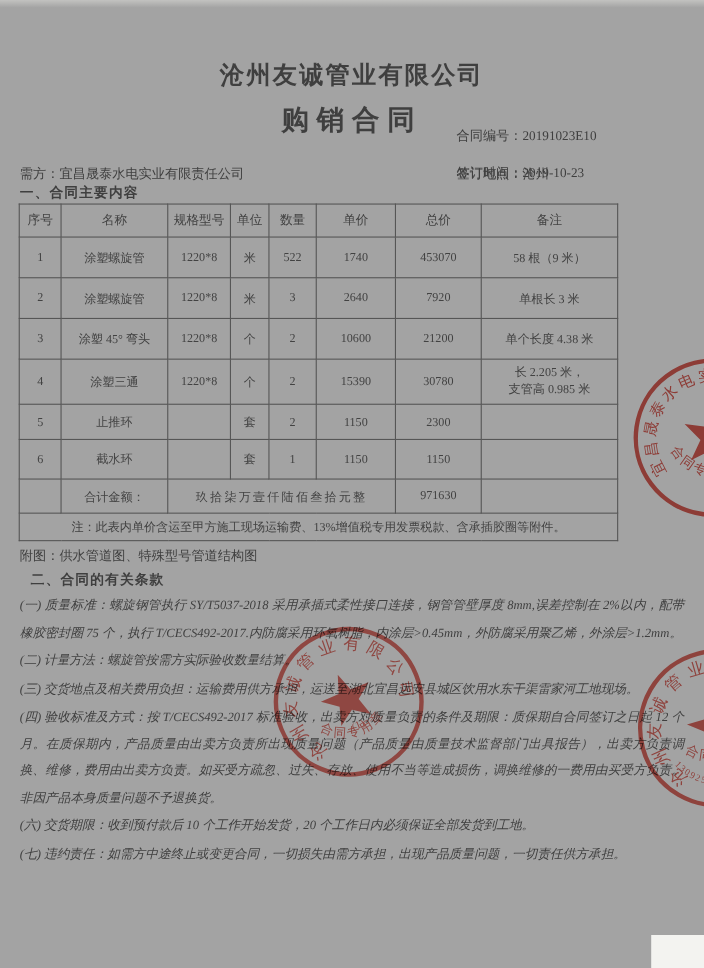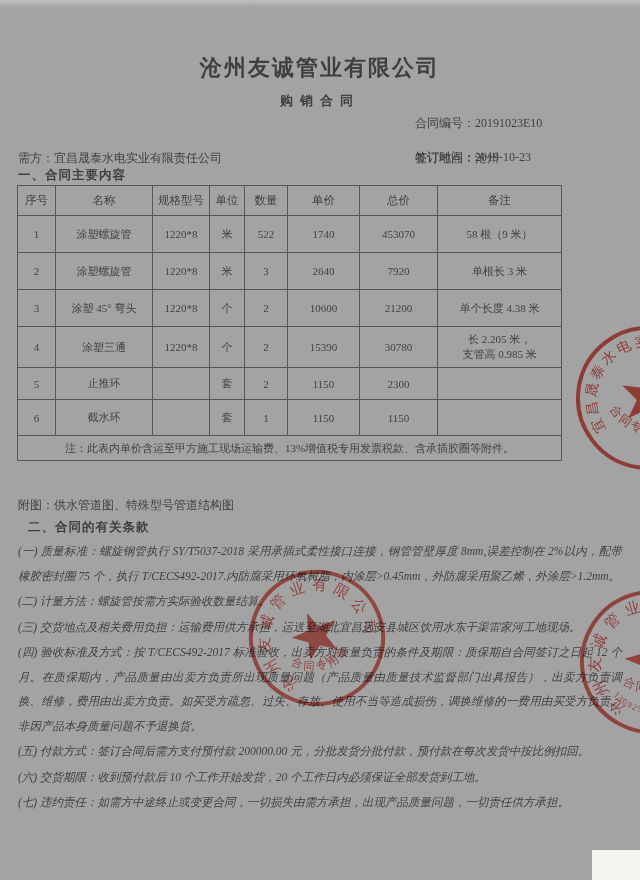--- a/index.html
+++ b/index.html
@@ -8,21 +8,21 @@
     background:#a3a3a3;overflow:hidden;
     color:#3f3f3f;
     font-family:"Liberation Serif","DejaVu Serif",serif;
   }
   .scan-edge-top{position:absolute;left:0;top:0;width:640px;height:7px;
     background:linear-gradient(#c2c2c0,rgba(255,255,255,0));}
   .scan-corner{position:absolute;right:0;bottom:0;width:48px;height:30px;background:#f3f3f0;}
   .doc-h1{position:absolute;top:53px;left:0;width:100%;text-align:center;
     font-size:22px;font-weight:700;letter-spacing:2px;margin:0;}
   .doc-h2{position:absolute;top:92px;left:0;width:100%;text-align:center;
-    font-size:13px;font-weight:700;letter-spacing:7px;margin:0;}
+    font-size:25px;font-weight:700;letter-spacing:7px;margin:0;}
   .party,.meta,.sec-title,.attachment{position:absolute;font-size:12px;white-space:nowrap;}
   .supplier{left:18px;top:118px;}
   .buyer{left:18px;top:150px;}
   .contract-no{left:415px;top:115px;}
   .sign-place{left:415px;top:132px;margin-top:18px;}
   .sign-date{left:415px;top:149px;}
   .sec-title{font-weight:700;font-size:12.5px;letter-spacing:1px;}
   .s1{left:18px;top:167px;}
   .s2{left:28px;top:519px;text-align:right;}
   table.items{
@@ -144,36 +144,42 @@
     <tr class="r6">
       <td>6</td>
       <td>截水环</td>
       <td></td>
       <td>套</td>
       <td>1</td>
       <td>1150</td>
       <td>1150</td>
       <td></td>
     </tr>
+    <tr class="total-row">
+      <td></td>
+      <td>合计金额：</td>
+      <td class="words" colspan="4">玖拾柒万壹仟陆佰叁拾元整</td>
+      <td>971630</td>
+      <td></td>
+    </tr>
     <tr class="note-row">
       <td class="note" colspan="8">注：此表内单价含运至甲方施工现场运输费、13%增值税专用发票税款、含承插胶圈等附件。</td>
     </tr>
   </tbody>
     </table>
 
   <div class="attachment">附图：供水管道图、特殊型号管道结构图</div>
 
   <div class="sec-title s2">二、合同的有关条款</div>
 
   <div class="clauses">
     <p>(一) 质量标准：螺旋钢管执行 SY/T5037-2018 采用承插式柔性接口连接，钢管管壁厚度 8mm,误差控制在 2%以内，配带橡胶密封圈 75 个，执行 T/CECS492-2017.内防腐采用环氧树脂，内涂层&gt;0.45mm，外防腐采用聚乙烯，外涂层&gt;1.2mm。</p>
     <p>(二) 计量方法：螺旋管按需方实际验收数量结算。</p>
     <p>(三) 交货地点及相关费用负担：运输费用供方承担，运送至湖北宜昌远安县城区饮用水东干渠雷家河工地现场。</p>
     <p>(四) 验收标准及方式：按 T/CECS492-2017 标准验收，出卖方对质量负责的条件及期限：质保期自合同签订之日起 12 个月。在质保期内，产品质量由出卖方负责所出现质量问题（产品质量由质量技术监督部门出具报告），出卖方负责调换、维修，费用由出卖方负责。如买受方疏忽、过失、存放、使用不当等造成损伤，调换维修的一费用由买受方负责。非因产品本身质量问题不予退换货。</p>
-    <p>(五) 付款方式：签订合同后需方支付预付款 200000.00 元，分批发货分批付款，预付款在每次发货中按比例扣回。</p>
     <p>(六) 交货期限：收到预付款后 10 个工作开始发货，20 个工作日内必须保证全部发货到工地。</p>
     <p>(七) 违约责任：如需方中途终止或变更合同，一切损失由需方承担，出现产品质量问题，一切责任供方承担。</p>
   </div>
 
   <svg class="seal seal-buyer" viewBox="0 0 160 160">
     <g transform="rotate(8 80 80)" fill="#d8463c" stroke="#d8463c">
       <circle cx="80" cy="80" r="70" fill="none" stroke-width="4"></circle>
       <polygon stroke="none" points="0,-30 7.05,-9.71 28.53,-9.27 11.41,3.71 17.63,24.27 0,12 -17.63,24.27 -11.41,3.71 -28.53,-9.27 -7.05,-9.71" transform="translate(80 80) scale(0.95)"></polygon>
       <path id="sealA-arc" d="M43.2,116.8 A52,52 0 1 1 116.8,116.8" fill="none" stroke="none"></path>
       <text font-size="14" letter-spacing="3" stroke="none">

